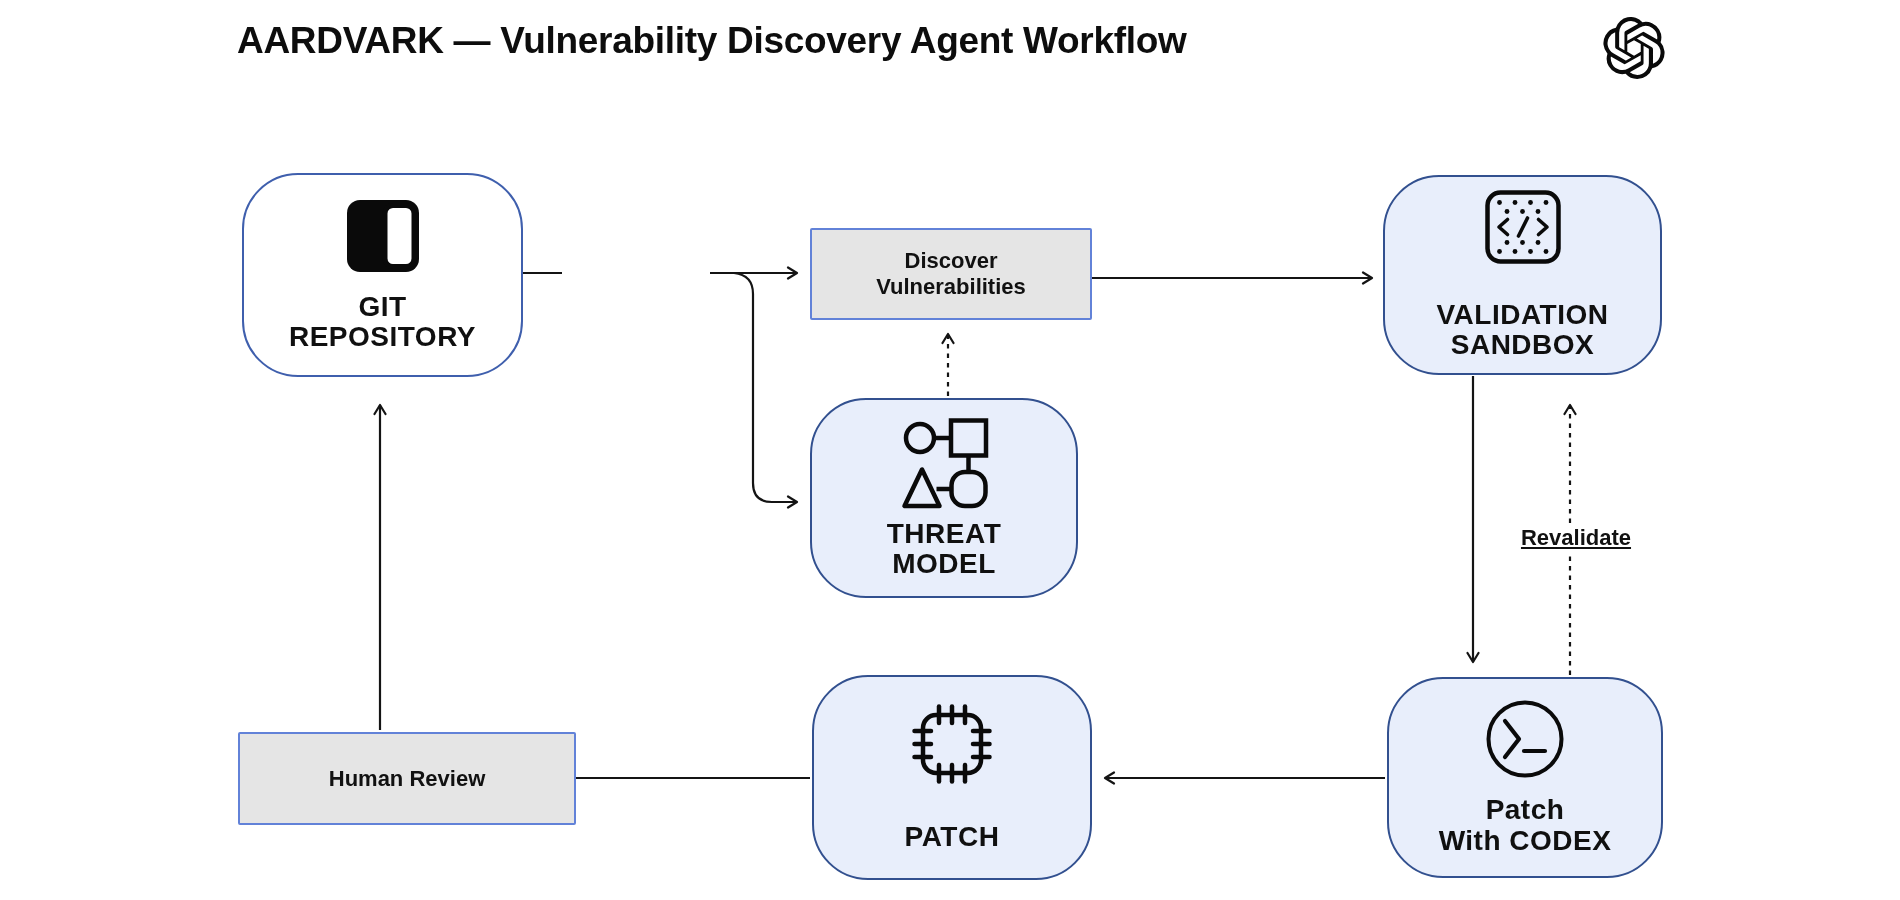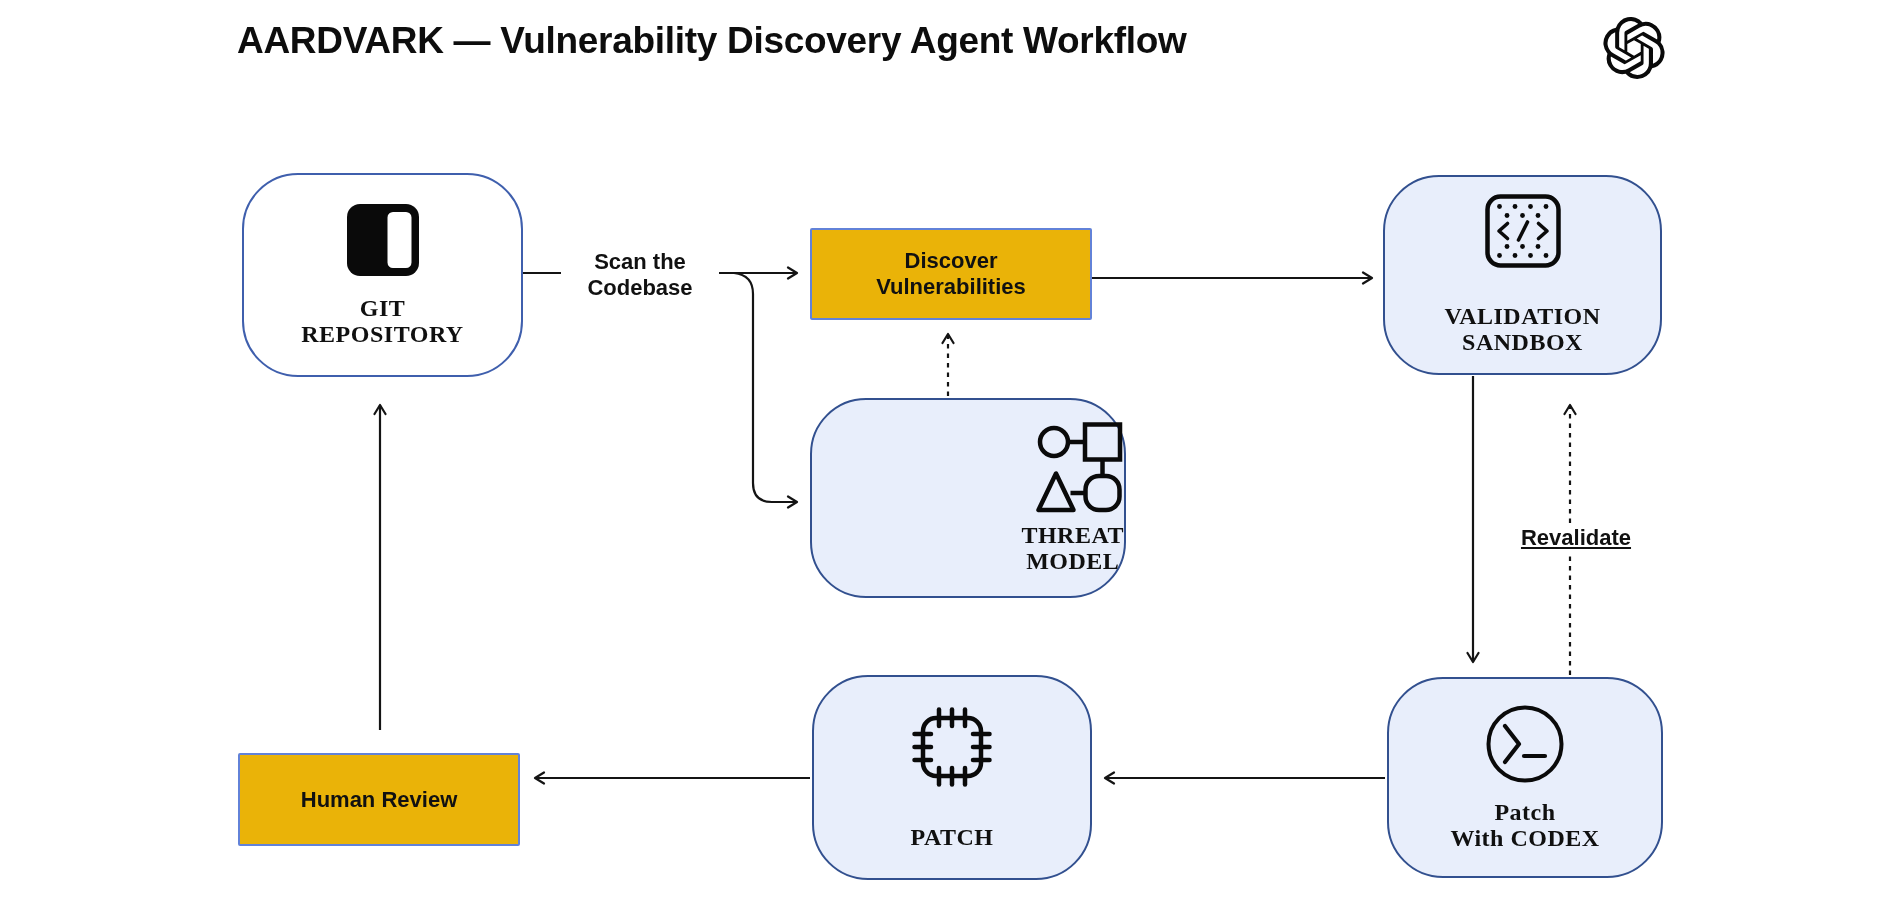--- a/index.html
+++ b/index.html
@@ -7,23 +7,23 @@
           font-family:"Liberation Sans",sans-serif;color:#0e0e0e;}
   .title{position:absolute;left:237px;top:20px;font-size:37px;font-weight:700;
          letter-spacing:-0.3px;color:#0d0d0d;white-space:nowrap;}
   .logo{position:absolute;left:1603px;top:17px;width:62px;height:62px;}
   .connector-layer{position:absolute;left:0;top:0;width:1900px;height:900px;}
 
   .node{position:absolute;display:flex;flex-direction:column;align-items:center;
         justify-content:center;box-sizing:border-box;text-align:center;}
   .node.rounded{border:2.4px solid #32508f;border-radius:56px;background:#e8eefb;}
   .node.rounded.white{background:#ffffff;border-color:#3f5fad;}
-  .node.rect{border:2.4px solid #6282d8;border-radius:2px;background:#eab308;}
+  .node.rect{border:2.4px solid #6282d8;border-radius:2px;background:#e5e5e5;}
 
-  .mono-label{font-family:Liberation Serif, serif;font-size:24px;font-weight:600;
+  .mono-label{font-family:Liberation Sans, sans-serif;font-size:28px;font-weight:600;
               line-height:1.08;letter-spacing:0.5px;white-space:pre-line;color:#101010;}
   .sans-label{font-size:22px;font-weight:600;line-height:1.16;white-space:pre-line;color:#111;}
 
   .edge-label{position:absolute;font-size:22px;font-weight:600;line-height:1.16;
               text-align:center;white-space:pre-line;color:#111;background:#ffffff;
               padding:2px 4px;}
 
   .icon{display:block;}
   .gap18{gap:18px;} .gap12{gap:10px;} .gap22{gap:36px;} .gap16{gap:16px;}
 </style>
@@ -65,21 +65,21 @@
     </svg>
     <div class="mono-label">GIT
 REPOSITORY</div>
   </div>
 
   <div class="node rect" style="left:810px;top:228px;width:282px;height:92px;">
     <div class="sans-label">Discover
 Vulnerabilities</div>
   </div>
 
-  <div class="node rounded gap12" style="left:810px;top:398px;width:316px;height:200px;align-items:flex-end;">
+  <div class="node rounded gap12" style="left:810px;top:398px;width:268px;height:200px;">
     <svg class="icon" width="92" height="92" viewBox="0 0 92 92" fill="none" stroke="#0a0a0a" stroke-width="4.5">
       <circle cx="22" cy="21" r="14"></circle>
       <line x1="36.5" y1="21" x2="53" y2="21"></line>
       <rect x="53" y="3.5" width="35" height="35"></rect>
       <line x1="70.5" y1="38.5" x2="70.5" y2="55"></line>
       <rect x="53.5" y="55" width="34" height="34" rx="13.5"></rect>
       <line x1="38.5" y1="72" x2="53.5" y2="72"></line>
       <path d="M24,52.5 L6.5,89 L41.5,89 Z" stroke-linejoin="round"></path>
     </svg>
     <div class="mono-label">THREAT
@@ -137,21 +137,19 @@
       <line x1="4.5" y1="29" x2="21" y2="29"></line>
         <line x1="4.5" y1="42" x2="21" y2="42"></line>
         <line x1="4.5" y1="55" x2="21" y2="55"></line>
       <line x1="63" y1="29" x2="79.5" y2="29"></line>
         <line x1="63" y1="42" x2="79.5" y2="42"></line>
         <line x1="63" y1="55" x2="79.5" y2="55"></line>
     </svg>
     <div class="mono-label">PATCH</div>
   </div>
 
-  <div class="node rect" style="left:238px;top:753px;width:282px;height:93px;">
+  <div class="node rect" style="left:238px;top:732px;width:338px;height:93px;">
     <div class="sans-label">Human Review</div>
   </div>
 
-  <div class="edge-label" style="left:561px;top:247px;width:150px;">Scan the
-Codebase</div>
   <div class="edge-label" style="left:1505px;top:523px;width:134px;text-decoration:underline;">Revalidate</div>
 
 </div>
 
 </body></html>

